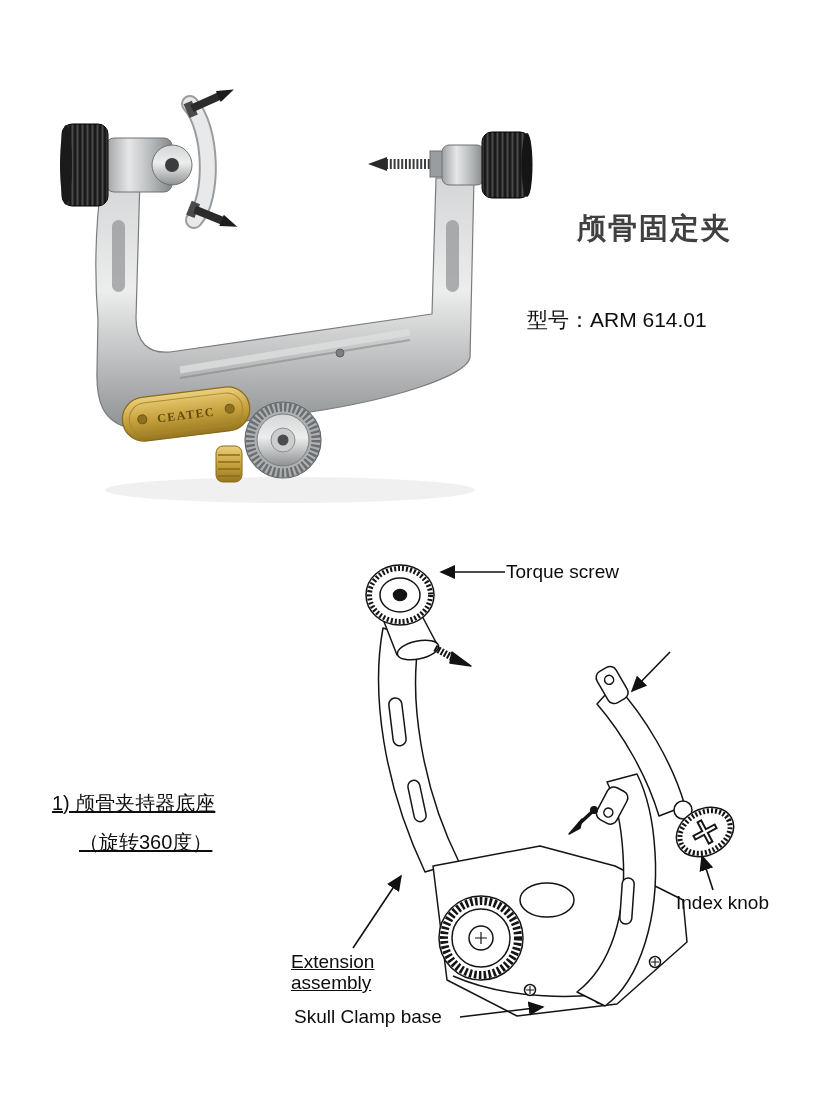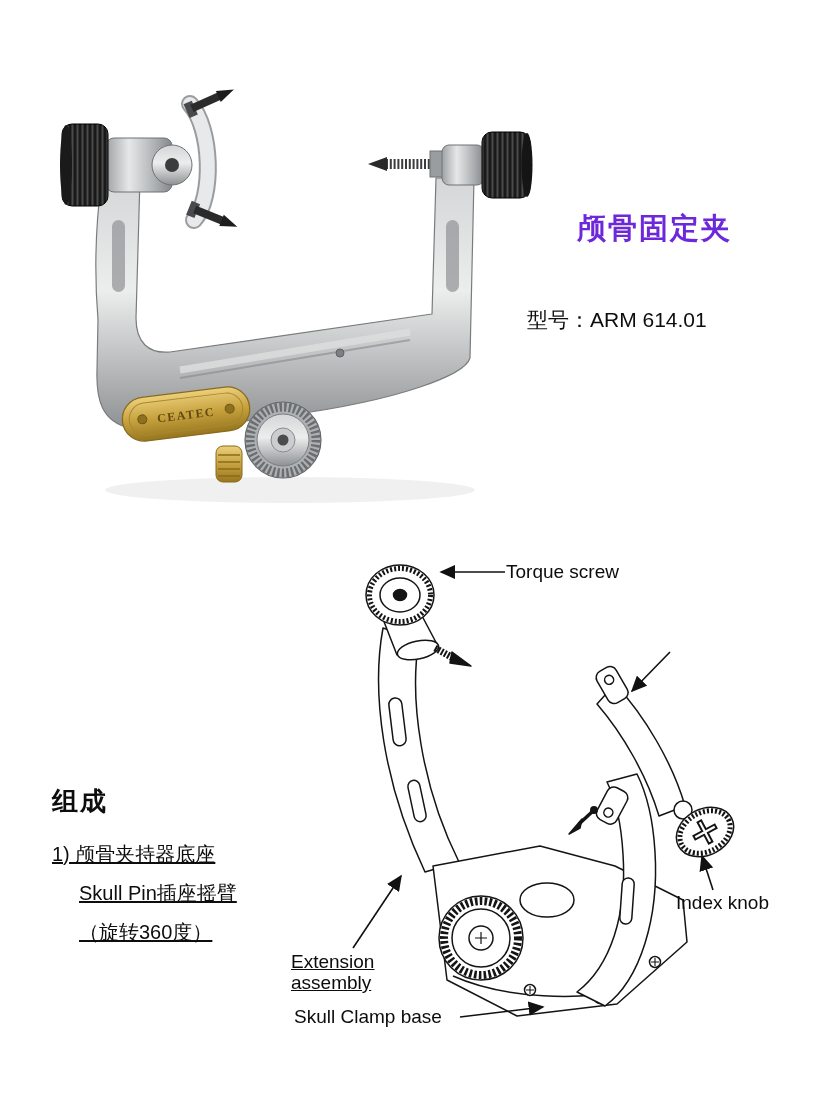--- a/index.html
+++ b/index.html
@@ -13,21 +13,21 @@
     color: #111;
     overflow: hidden;
   }
   .product-title {
     position: absolute;
     left: 577px;
     top: 209px;
     font-size: 29px;
     font-weight: 700;
     letter-spacing: 2px;
-    color: #6d28d9;
+    color: #404040;
     white-space: nowrap;
   }
   .model-line {
     position: absolute;
     left: 527px;
     top: 306px;
     font-size: 21px;
     color: #0d0d0d;
     white-space: nowrap;
   }
@@ -150,23 +150,21 @@
       <rect x="402" y="75" width="42" height="40" rx="7" fill="url(#silvV)" stroke="#6f7274"></rect>
       <rect x="442" y="62" width="48" height="66" rx="10" fill="url(#knurl)" stroke="#000"></rect>
       <ellipse cx="487" cy="95" rx="5.5" ry="32" fill="#151515"></ellipse>
     </g>
   </svg>
 
   <div class="product-title">颅骨固定夹</div>
   <div class="model-line">型号：ARM 614.01</div>
 
   <div class="composition">
-    <div class="composition-heading">组成</div>
     <div class="composition-line">1) 颅骨夹持器底座</div>
-    <div class="composition-line indent">Skull Pin插座摇臂</div>
     <div class="composition-line indent">（旋转360度）</div>
   </div>
 
   <svg width="520" height="505" viewBox="0 0 520 505" style="left:285px; top:548px;">
     <defs>
       <marker id="arr" markerWidth="10" markerHeight="9" refX="9" refY="4.5" orient="auto">
         <path d="M0,0 L10,4.5 L0,9 Z" fill="#111"></path>
       </marker>
     </defs>
 

